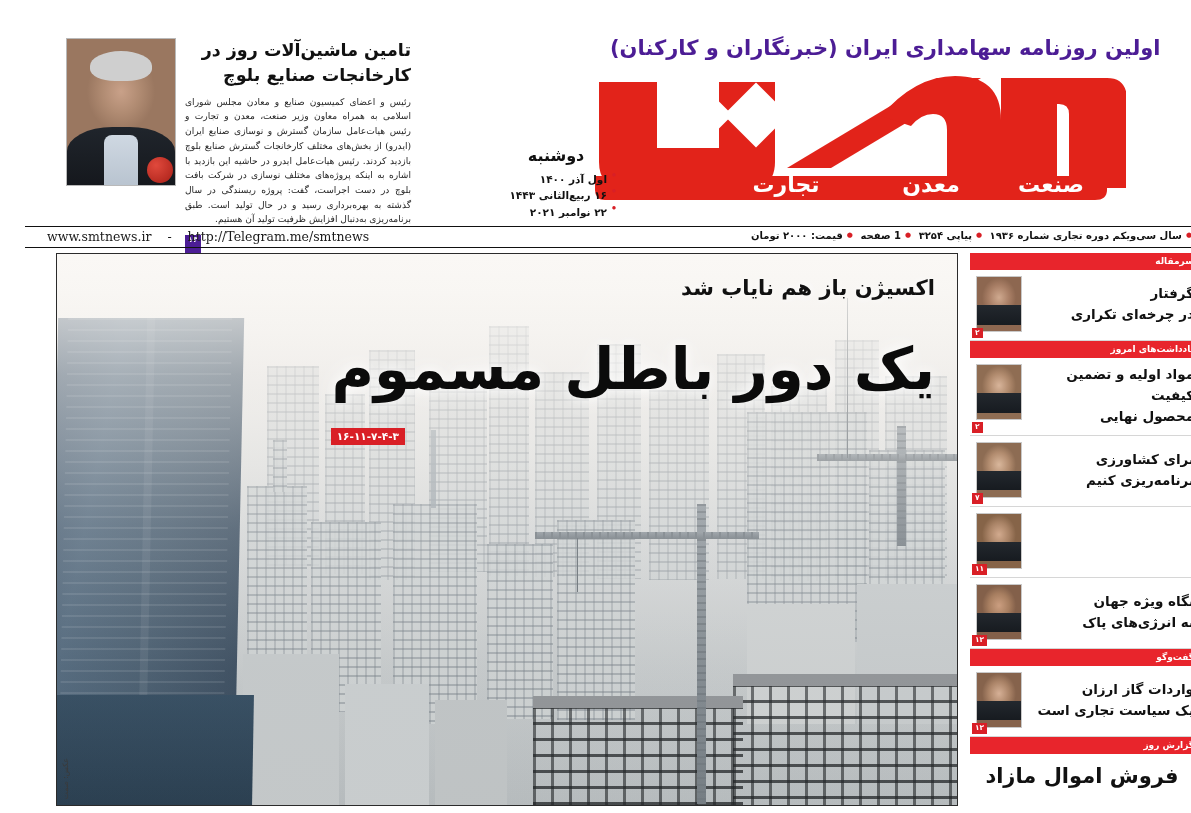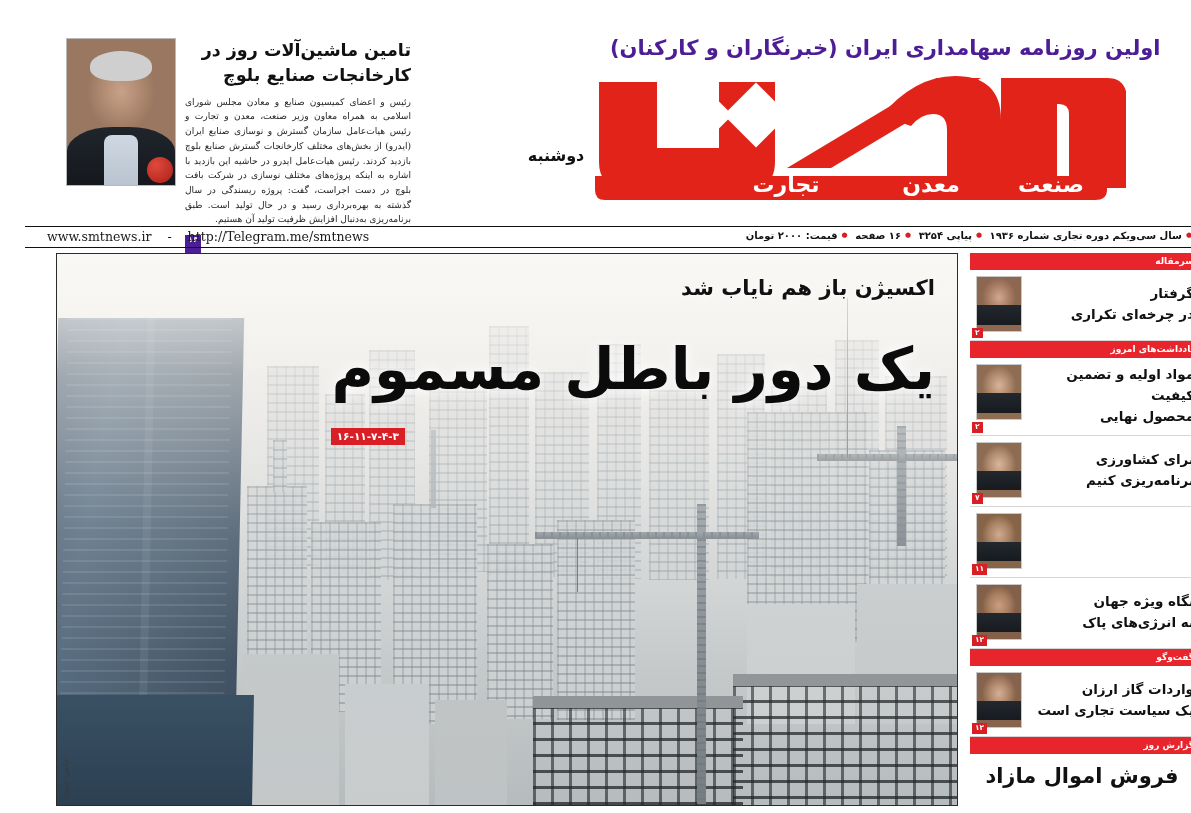--- a/index.html
+++ b/index.html
@@ -268,30 +268,35 @@
           <g fill="#ffffff" font-family="DejaVu Sans, Liberation Sans, sans-serif" font-weight="bold" font-size="22" text-anchor="middle" direction="rtl">
             <text x="470" y="128">صنعت</text>
             <text x="350" y="128">معدن</text>
             <text x="205" y="128">تجارت</text>
           </g>
         </svg>
       </div>
 
       <div class="mh-date">
         <div class="mh-day">دوشنبه</div>
+        <div class="mh-dates">
+          <div>اول آذر ۱۴۰۰</div>
+          <div>۱۶ ربیع‌الثانی ۱۴۴۳</div>
+          <div>۲۲ نوامبر ۲۰۲۱</div>
+        </div>
       </div>
     </div>
 
     <div class="inforule">
       <div class="info-right">
         <span class="dot">●</span><span>سال سی‌ویکم</span>
         <span>دوره تجاری</span>
         <span>شماره ۱۹۳۶</span>
         <span class="dot">●</span><span>پیاپی ۳۲۵۴</span>
-        <span class="dot">●</span><span>۱۶ صفحه</span>
+        <span class="dot">●</span><span>1 صفحه</span>
         <span class="dot">●</span><span>قیمت: ۲۰۰۰ تومان</span>
       </div>
       <div class="info-left">
         <span>www.smtnews.ir</span>
         <span class="sep">-</span>
         <span>http://Telegram.me/smtnews</span>
       </div>
     </div>
   </div>
 

